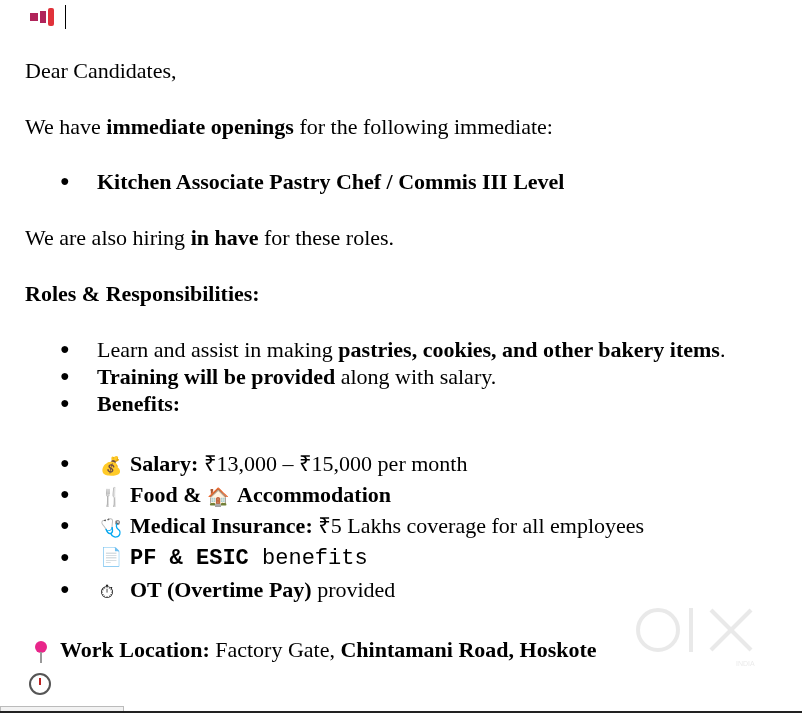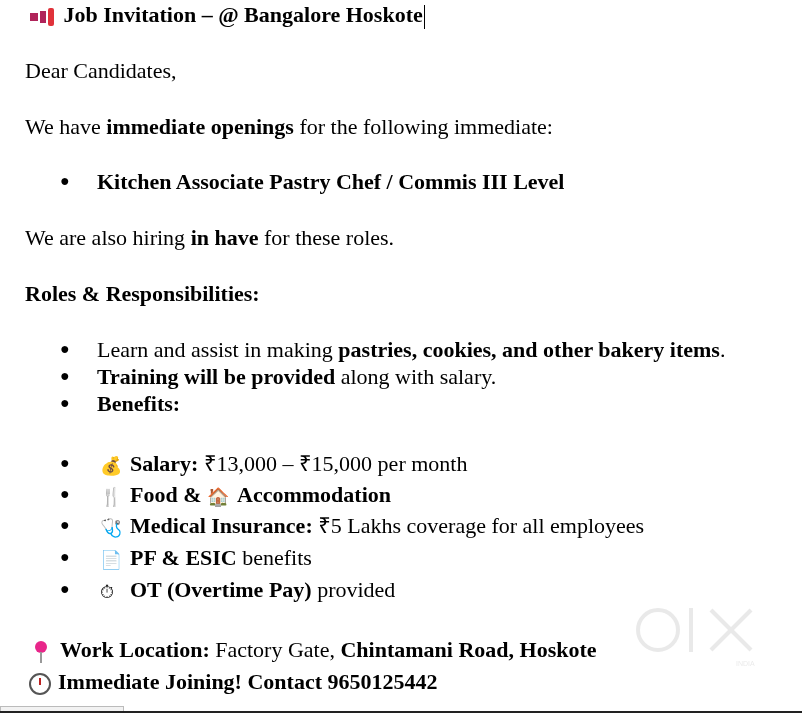--- a/index.html
+++ b/index.html
@@ -19,21 +19,21 @@
 </style>
 </head>
 <body>
 
 <div class="line" style="left:30px;top:2px;">
   <span class="icon" style="width:28px;height:18px;position:relative;">
     <span style="position:absolute;left:0;top:5px;width:8px;height:8px;background:#b0245a;"></span>
     <span style="position:absolute;left:10px;top:3px;width:6px;height:12px;background:#b0245a;"></span>
     <span style="position:absolute;left:18px;top:0;width:6px;height:18px;background:#e0323a;border-radius:2px;"></span>
   </span>
-  <b>Job Invitation – @ Bangalore Hoskote</b><span class="caret"></span>
+  <span class="caret"></span>
 </div>
 
 <div class="line" style="left:25px;top:58px;">Dear Candidates,</div>
 
 <div class="line" style="left:25px;top:114px;">
   <span>We have </span><b>immediate openings</b><span> for the following immediate:</span>
 </div>
 
 <span class="bullet" style="top:172px;">●</span>
 <div class="line" style="left:97px;top:169px;"><b>Kitchen Associate Pastry Chef / Commis III Level</b></div>
@@ -61,40 +61,40 @@
 </div>
 <span class="bullet" style="top:485px;">●</span>
 <div class="line" style="left:100px;top:482px;">
   <span class="icon" style="font-size:18px;width:30px;color:#888;">🍴</span><b>Food &amp; </b><span class="icon" style="font-size:18px;width:30px;">🏠</span><b>Accommodation</b>
 </div>
 <span class="bullet" style="top:516px;">●</span>
 <div class="line" style="left:100px;top:513px;">
   <span class="icon" style="font-size:18px;width:30px;">🩺</span><b>Medical Insurance:</b><span> ₹5 Lakhs coverage for all employees</span>
 </div>
 <span class="bullet" style="top:548px;">●</span>
-<div class="line" style="left:100px;top:545px;">
+<div class="line" style="left:100px;top:545px;font-family:Liberation Mono, monospace;">
   <span class="icon" style="font-size:18px;width:30px;">📄</span><b>PF &amp; ESIC</b><span> benefits</span>
 </div>
 <span class="bullet" style="top:580px;">●</span>
 <div class="line" style="left:100px;top:577px;">
   <span class="icon" style="font-size:18px;width:30px;">⏱</span><b>OT (Overtime Pay)</b><span> provided</span>
 </div>
 
 <div class="line" style="left:32px;top:637px;">
   <span class="icon" style="width:28px;height:22px;position:relative;">
     <span style="position:absolute;left:3px;top:0;width:12px;height:12px;border-radius:50%;background:#e8268a;"></span>
     <span style="position:absolute;left:8px;top:11px;width:2px;height:11px;background:#999;"></span>
   </span><b>Work Location:</b><span> Factory Gate, </span><b>Chintamani Road, Hoskote</b>
 </div>
 
 <div class="line" style="left:28px;top:669px;">
   <span class="icon" style="width:30px;height:22px;position:relative;">
     <span style="position:absolute;left:1px;top:0;width:18px;height:18px;border-radius:50%;border:2px solid #555;background:#fff;"></span>
     <span style="position:absolute;left:11px;top:5px;width:2px;height:7px;background:#b22;"></span>
-  </span><b>Immediate Joining! Contact 9650125442</b>
+  </span>
 </div>
 
 <div class="watermark">
   <svg width="130" height="70" viewBox="0 0 130 70">
     <circle cx="22" cy="30" r="20" fill="none" stroke="#888" stroke-width="4"></circle>
     <line x1="55" y1="8" x2="55" y2="52" stroke="#888" stroke-width="4"></line>
     <line x1="75" y1="10" x2="115" y2="50" stroke="#888" stroke-width="4"></line>
     <line x1="115" y1="10" x2="75" y2="50" stroke="#888" stroke-width="4"></line>
     <text x="100" y="66" font-size="7" fill="#888" font-family="Liberation Sans, sans-serif">INDIA</text>
   </svg>

